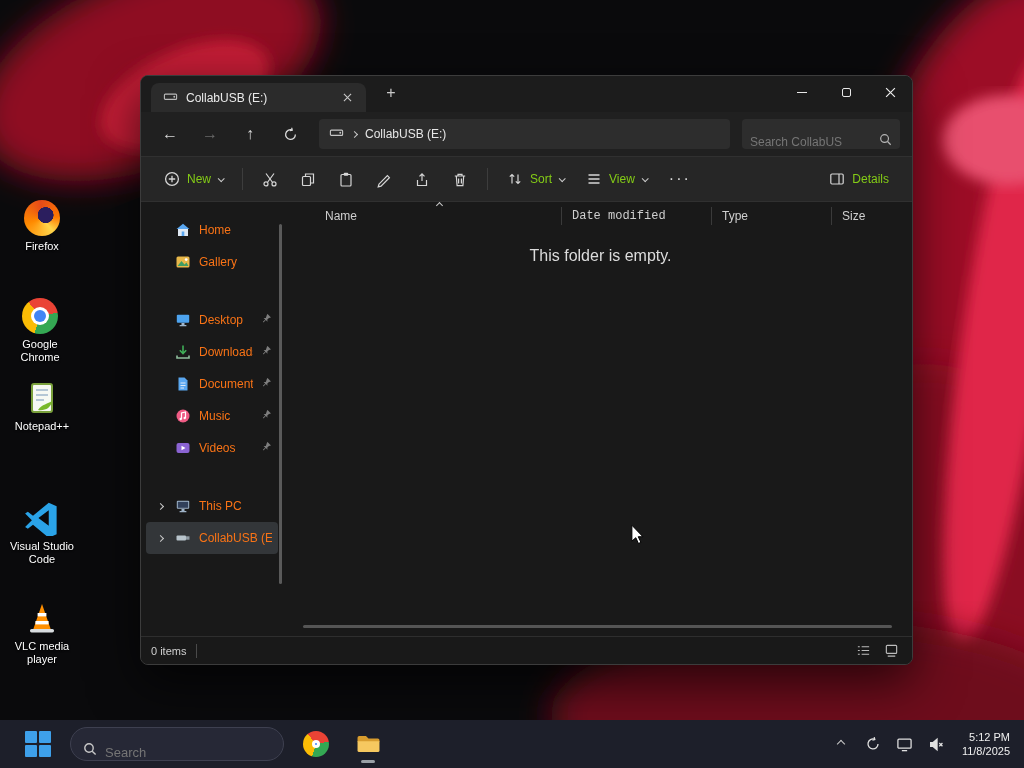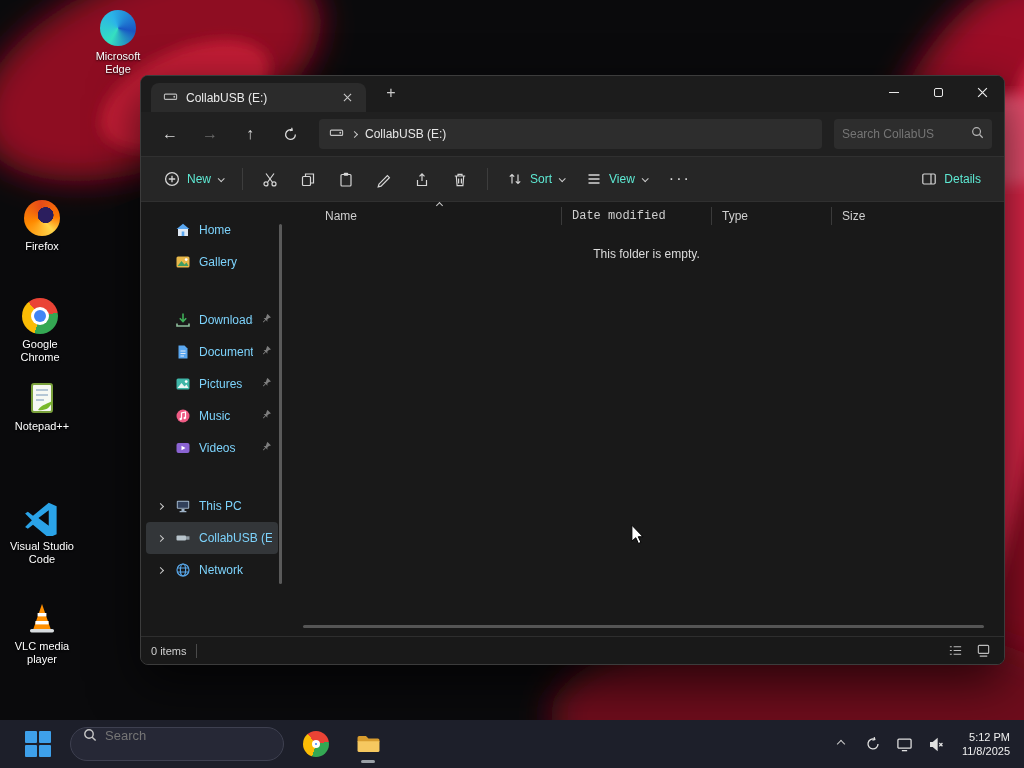--- a/index.html
+++ b/index.html
@@ -13,89 +13,89 @@
   .dicon .lbl { font-size:11px; line-height:13px; color:#fff; text-shadow:0 1px 2px rgba(0,0,0,.9); }
   .circle { width:36px; height:36px; border-radius:50%; }
   .art-edge { background: conic-gradient(from 210deg, #35e0c0, #2bb3e8 35%, #1857c4 70%, #35e0c0); }
   .art-firefox { background: radial-gradient(circle at 60% 42%, #2b1e5e 0 26%, transparent 27%),
                  conic-gradient(from 140deg, #ffd54a, #ff8a00 30%, #e64a19 60%, #ff7a00 85%, #ffd54a); }
   .art-chrome { position:relative; background: conic-gradient(from -40deg, #ea4335 0 33%, #34a853 0 66%, #fbbc05 0 100%); }
   .art-chrome::after { content:""; position:absolute; inset:9px; border-radius:50%; background:#fff; }
   .art-chrome::before { content:""; position:absolute; inset:12px; border-radius:50%; background:#4285f4; z-index:1; }
 
   
-  .window { position:absolute; left:140px; top:75px; width:865px; height:590px; z-index:5;
+  .window { position:absolute; left:140px; top:75px; width:773px; height:590px; z-index:5;
             background:#191919; border:1px solid #3c3c3c; border-radius:8px;
             box-shadow:0 18px 50px rgba(0,0,0,.65); display:flex; flex-direction:column; overflow:hidden;
             color:#e6e6e6; font-size:12px; }
   .tabbar { height:36px; background:#1c1c1c; display:flex; align-items:flex-end; flex:0 0 auto; }
   .tab { margin-left:10px; height:29px; width:215px; background:#2b2b2b; border-radius:8px 8px 0 0;
          display:flex; align-items:center; gap:8px; padding:0 8px 0 12px; }
   .tab-title { flex:1; white-space:nowrap; overflow:hidden; color:#eaeaea; }
   .tab-close, .newtab { width:22px; height:22px; border-radius:4px; display:flex; align-items:center; justify-content:center; color:#c9c9c9; }
   .newtab { margin-left:14px; font-size:16px; align-self:center; margin-bottom:2px; }
   .cap-btns { margin-left:auto; display:flex; align-self:flex-start; }
   .cap { width:44px; height:32px; display:flex; align-items:center; justify-content:center; }
   .min-glyph { width:10px; height:1px; background:#e8e8e8; }
   .max-glyph { width:9px; height:9px; border:1px solid #e8e8e8; border-radius:2px; }
 
   .navbar { height:44px; background:#202020; display:flex; align-items:center; gap:6px; padding:0 12px; flex:0 0 auto; }
   .navbtn { width:34px; height:30px; display:flex; align-items:center; justify-content:center; font-size:16px; color:#d8d8d8; border-radius:4px; }
   .navbtn.disabled { color:#6a6a6a; }
   .addrbar { flex:1; height:30px; background:#2d2d2d; border-radius:4px; display:flex; align-items:center; gap:8px; padding:0 10px; margin:0 6px; }
-  .searchbox { width:158px; height:30px; background:#2d2d2d; border-radius:4px; display:flex; align-items:center; padding:0 8px; }
+  .searchbox { width:158px; height:30px; background:#2d2d2d; border-radius:4px; display:flex; align-items:flex-end; padding:0 8px; }
   .searchbox input { flex:1; min-width:0; background:transparent; border:none; outline:none; color:#bdbdbd; font-size:12px; font-family:inherit; }
 
   .cmdbar { height:46px; background:#262626; border-top:1px solid #303030; border-bottom:1px solid #303030;
             display:flex; align-items:center; padding:0 14px; gap:4px; flex:0 0 auto; }
-  .cmd { height:32px; display:flex; align-items:center; gap:7px; padding:0 9px; border-radius:4px; color:#5eead4; }
+  .cmd { height:32px; display:flex; align-items:center; gap:7px; padding:0 9px; border-radius:4px; color:#84cc16; }
   .cmd-ico { width:34px; justify-content:center; }
   .vdiv { width:1px; height:22px; background:#3d3d3d; margin:0 6px; }
   .chev { display:inline-block; width:6px; height:6px; border-right:1.4px solid #c9c9c9; border-bottom:1.4px solid #c9c9c9; }
   .chev.down { transform:rotate(45deg) translateY(-1px); }
   .chev.right { transform:rotate(-45deg); }
   .chev.up { transform:rotate(-135deg); }
   .chev.small { width:5px; height:5px; }
   .more-dots { font-size:16px; letter-spacing:2px; color:#dadada; }
 
   .winbody { flex:1; display:flex; min-height:0; position:relative; }
   .sidebar { width:142px; flex:0 0 auto; padding-top:12px; position:relative; }
-  .side-item { height:32px; display:flex; align-items:center; gap:8px; padding:0 6px 0 8px; margin:0 5px; border-radius:4px; color:#7dd3fc; }
+  .side-item { height:32px; display:flex; align-items:center; gap:8px; padding:0 6px 0 8px; margin:0 5px; border-radius:4px; color:#f97316; }
   .side-item.sel { background:#333639; }
   .tree-spacer { width:12px; flex:0 0 auto; }
   .si-chev { width:12px; flex:0 0 auto; display:flex; justify-content:center; }
   .si-icon { width:17px; flex:0 0 auto; display:flex; justify-content:center; }
   .si-label { flex:1; white-space:nowrap; overflow:hidden; font-size:12px; }
   .pin { flex:0 0 auto; opacity:.85; }
   .gap18 { height:26px; }
   .gap16 { height:26px; }
   .side-scroll { position:absolute; right:1px; top:22px; width:3px; height:360px; background:#5a5a5a; border-radius:2px; }
 
   .main { flex:1; display:flex; flex-direction:column; min-width:0; padding-left:6px; position:relative; }
   .cols { height:27px; display:flex; align-items:center; color:#cfcfcf; flex:0 0 auto; position:relative; }
   .col { height:18px; display:flex; align-items:center; padding-left:10px; border-left:1px solid #3a3a3a; position:relative; }
   .col.first { border-left:none; padding-left:36px; width:272px; }
   .col.c2 { width:150px;font-family:Liberation Mono, monospace; } .col.c3 { width:120px; } .col.c4 { width:72px; }
   .sort-caret { position:absolute; left:148px; top:-4px; }
-  .empty-msg { margin-top:18px; text-align:center; color:#dcdcdc; font-size:12px; }
+  .empty-msg { margin-top:18px; text-align:center; color:#dcdcdc; font-size:16px; }
   .hscroll { position:absolute; left:20px; right:20px; bottom:8px; height:3px; background:#555; border-radius:2px; }
 
   .statusbar { height:28px; border-top:1px solid #2e2e2e; background:#191919; display:flex; align-items:center; padding:0 10px; flex:0 0 auto; color:#cfcfcf; font-size:11px; }
   .status-div { width:1px; height:14px; background:#4a4a4a; margin-left:10px; }
   .view-toggles { margin-left:auto; display:flex; gap:6px; }
   .vt { width:22px; height:20px; display:flex; align-items:center; justify-content:center; border-radius:3px; }
 
   
   .taskbar { position:absolute; left:0; right:0; bottom:0; height:48px; background:#1d1f2a; z-index:10;
              display:flex; align-items:center; padding:0 10px; }
   .tb-left { display:flex; align-items:center; gap:12px; margin-left:8px; }
   .start { width:26px; height:26px; display:grid; grid-template-columns:12px 12px; grid-template-rows:12px 12px; gap:2px; }
   .start span { background:#3ea0ea; border-radius:1px; }
   .tb-search { width:214px; height:34px; border-radius:17px; background:#262836; border:1px solid #3e4050;
-               display:flex; align-items:flex-start; gap:8px; padding:0 12px; }
+               display:flex; align-items:flex-end; gap:8px; padding:0 12px; }
   .tb-search input { flex:1; min-width:0; background:transparent; border:none; outline:none; color:#c8c8c8; font-size:13px; font-family:inherit; }
   .tb-app { width:40px; height:40px; display:flex; align-items:center; justify-content:center; border-radius:6px; position:relative; }
   .tb-app .indicator { position:absolute; bottom:1px; left:50%; transform:translateX(-50%); width:14px; height:3px; border-radius:2px; background:#9aa0a6; }
   .tray { margin-left:auto; display:flex; align-items:center; gap:10px; padding-right:4px; }
   .tray-ico { width:22px; height:22px; display:flex; align-items:center; justify-content:center; }
   .clock { text-align:right; color:#efefef; font-size:11px; line-height:14px; margin-left:4px; }
 
   .cursor { position:absolute; left:630px; top:524px; z-index:20; pointer-events:none; }
 </style>
 </head>
@@ -116,26 +116,20 @@
     <ellipse cx="150" cy="70" rx="180" ry="95" fill="#8e1022" filter="url(#bl1)" transform="rotate(-22 150 70)"></ellipse>
     <ellipse cx="185" cy="95" rx="90" ry="45" fill="#c21a35" filter="url(#bl2)" transform="rotate(-24 185 95)"></ellipse>
     <ellipse cx="985" cy="240" rx="130" ry="270" fill="#9c1126" filter="url(#bl1)" transform="rotate(14 985 240)"></ellipse>
     <ellipse cx="950" cy="590" rx="180" ry="230" fill="#8a0e20" filter="url(#bl1)" transform="rotate(-18 950 590)"></ellipse>
     <ellipse cx="1002" cy="350" rx="42" ry="300" fill="#e0284a" filter="url(#bl2)" transform="rotate(8 1002 350)"></ellipse>
     <ellipse cx="820" cy="715" rx="270" ry="95" fill="#6e0c1a" filter="url(#bl1)"></ellipse>
     <ellipse cx="1008" cy="140" rx="65" ry="45" fill="#e8506e" filter="url(#bl2)"></ellipse>
   </svg>
 
 
-  <div class="dicon" style="left:82px; top:10px;">
-    <div class="art">
-        <div class="circle art-edge"></div>
-      </div>
-    <div class="lbl">Microsoft Edge</div>
-  </div>
 
 
   <div class="dicon" style="left:6px; top:200px;">
     <div class="art">
         <div class="circle art-firefox"></div>
       </div>
     <div class="lbl">Firefox</div>
   </div>
 
   <div class="dicon" style="left:4px; top:298px;">
@@ -336,20 +330,34 @@
               </svg>
             </span>
           <span class="si-label">Gallery</span>
         </div>
 
         <div class="gap18"></div>
 
         <div class="side-item">
           <span class="tree-spacer"></span>
           <span class="si-icon">
+              <svg width="16" height="16" viewBox="0 0 16 16">
+                <rect x="1.8" y="2.8" width="12.4" height="8" rx="1" fill="#4da3ee"></rect>
+                <rect x="6.5" y="11" width="3" height="2" fill="#9fb6cc"></rect>
+                <rect x="4.5" y="13" width="7" height="1.3" rx="0.6" fill="#9fb6cc"></rect>
+              </svg>
+            </span>
+          <span class="si-label">Desktop</span>
+          <span class="pin"><svg width="11" height="11" viewBox="0 0 16 16">
+                <path d="M9.5 1.5l5 5-3 .7-2.3 2.3.2 3.2-2.4-2.4-3.4 3.4-.8-.8 3.4-3.4-2.4-2.4 3.2.2L8.8 2.2z" fill="#8f8f8f"></path>
+              </svg></span>
+        </div>
+        <div class="side-item">
+          <span class="tree-spacer"></span>
+          <span class="si-icon">
               <svg width="16" height="16" viewBox="0 0 16 16" fill="none" stroke="#3fae58" stroke-width="1.6">
                 <path d="M8 1.5v8M4.8 6.3L8 9.5l3.2-3.2"></path>
                 <path d="M2 11.5v2.5h12v-2.5" stroke="#8fbf9d"></path>
               </svg>
             </span>
           <span class="si-label">Downloads</span>
           <span class="pin"><svg width="11" height="11" viewBox="0 0 16 16">
                 <path d="M9.5 1.5l5 5-3 .7-2.3 2.3.2 3.2-2.4-2.4-3.4 3.4-.8-.8 3.4-3.4-2.4-2.4 3.2.2L8.8 2.2z" fill="#8f8f8f"></path>
               </svg></span>
         </div>
@@ -363,34 +371,20 @@
             </span>
           <span class="si-label">Documents</span>
           <span class="pin"><svg width="11" height="11" viewBox="0 0 16 16">
                 <path d="M9.5 1.5l5 5-3 .7-2.3 2.3.2 3.2-2.4-2.4-3.4 3.4-.8-.8 3.4-3.4-2.4-2.4 3.2.2L8.8 2.2z" fill="#8f8f8f"></path>
               </svg></span>
         </div>
         <div class="side-item">
           <span class="tree-spacer"></span>
           <span class="si-icon">
               <svg width="16" height="16" viewBox="0 0 16 16">
-                <rect x="1.5" y="2.5" width="13" height="11" rx="1.5" fill="#3fb6a8"></rect>
-                <path d="M2.5 12l4-5 3 3.5 2-2 2 3.5z" fill="#e9f5f3"></path>
-                <circle cx="11.2" cy="5.6" r="1.4" fill="#fff"></circle>
-              </svg>
-            </span>
-          <span class="si-label">Pictures</span>
-          <span class="pin"><svg width="11" height="11" viewBox="0 0 16 16">
-                <path d="M9.5 1.5l5 5-3 .7-2.3 2.3.2 3.2-2.4-2.4-3.4 3.4-.8-.8 3.4-3.4-2.4-2.4 3.2.2L8.8 2.2z" fill="#8f8f8f"></path>
-              </svg></span>
-        </div>
-        <div class="side-item">
-          <span class="tree-spacer"></span>
-          <span class="si-icon">
-              <svg width="16" height="16" viewBox="0 0 16 16">
                 <circle cx="8" cy="8" r="6.5" fill="#ef5b84"></circle>
                 <path d="M6.5 11V5l4-1v6" stroke="#fff" stroke-width="1.2" fill="none"></path>
                 <circle cx="5.7" cy="11" r="1.2" fill="#fff"></circle>
                 <circle cx="9.7" cy="10" r="1.2" fill="#fff"></circle>
               </svg>
             </span>
           <span class="si-label">Music</span>
           <span class="pin"><svg width="11" height="11" viewBox="0 0 16 16">
                 <path d="M9.5 1.5l5 5-3 .7-2.3 2.3.2 3.2-2.4-2.4-3.4 3.4-.8-.8 3.4-3.4-2.4-2.4 3.2.2L8.8 2.2z" fill="#8f8f8f"></path>
               </svg></span>
@@ -429,33 +423,20 @@
           <span class="si-chev">
               <span class="chev right small"></span>
             </span>
           <span class="si-icon">
               <svg width="16" height="16" viewBox="0 0 16 16">
                 <rect x="1.5" y="5.5" width="9.5" height="5" rx="1" fill="#b8c4cc"></rect>
                 <rect x="11" y="6.3" width="3.5" height="3.4" fill="#8f9aa3"></rect>
               </svg>
             </span>
           <span class="si-label">CollabUSB (E:)</span>
-        </div>
-        <div class="side-item">
-          <span class="si-chev">
-              <span class="chev right small"></span>
-            </span>
-          <span class="si-icon">
-              <svg width="16" height="16" viewBox="0 0 16 16" fill="none" stroke="#58a6e8" stroke-width="1.2">
-                <circle cx="8" cy="8" r="6"></circle>
-                <ellipse cx="8" cy="8" rx="2.6" ry="6"></ellipse>
-                <path d="M2.3 6h11.4M2.3 10h11.4"></path>
-              </svg>
-            </span>
-          <span class="si-label">Network</span>
         </div>
 
         <div class="side-scroll"></div>
       </aside>
 
       <main class="main">
         <div class="cols">
           <div class="col first">
             <span class="sort-caret chev up small"></span>
             <span>Name</span>

